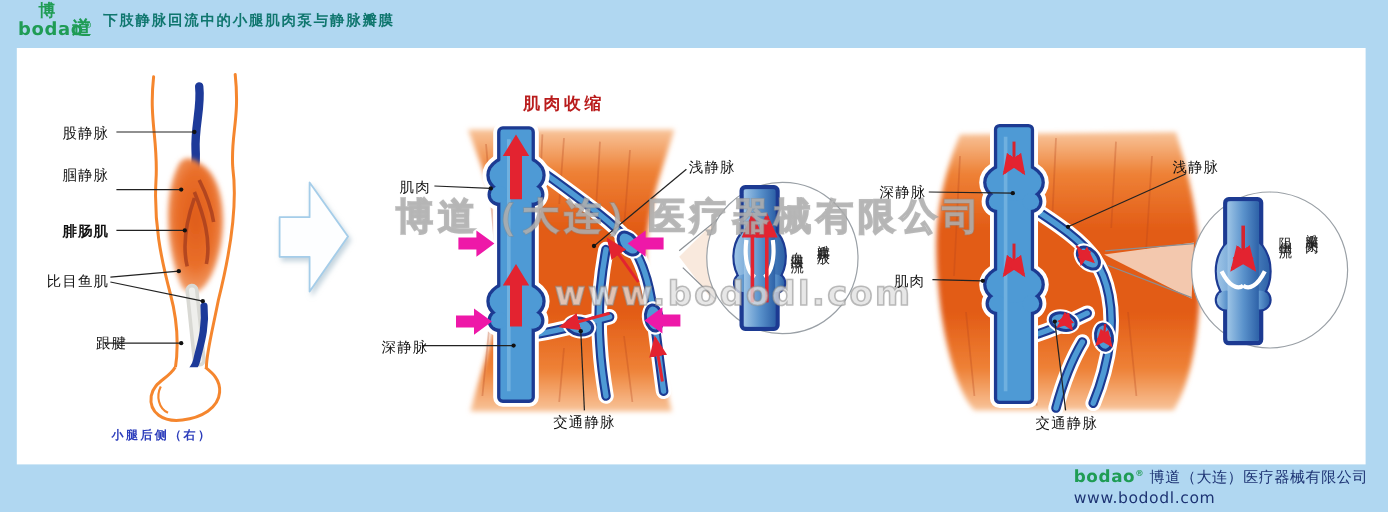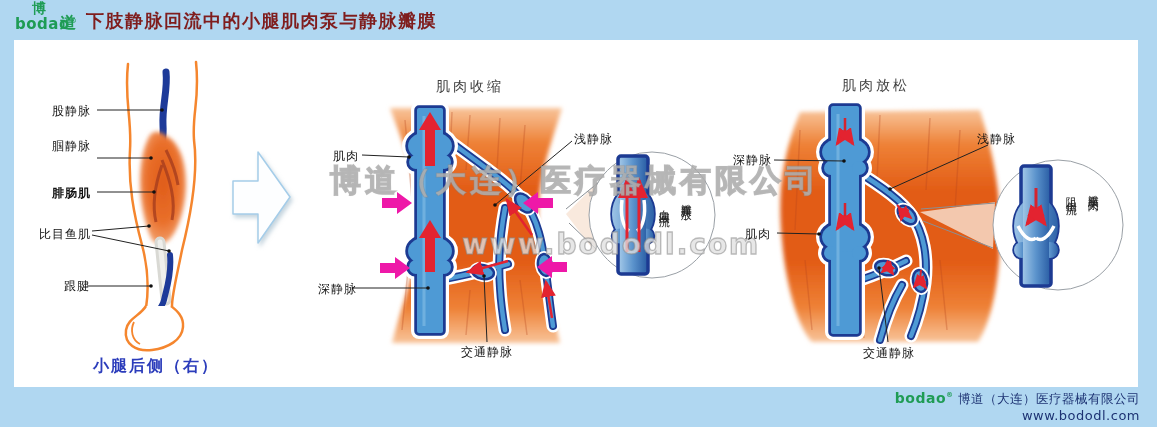--- a/index.html
+++ b/index.html
@@ -6,43 +6,43 @@
   #canvas {
     position:relative; width:1157px; height:427px;
     background:#b0d7f1; overflow:hidden;
     font-family:"DejaVu Sans", sans-serif;
   }
   #white-area { position:absolute; left:14px; top:40px; width:1124px; height:347px; background:#ffffff; z-index:0; }
   #art { position:absolute; left:0; top:0; z-index:1; }
 
   .txt { position:absolute; white-space:nowrap; z-index:3; pointer-events:none; }
 
-  .hdr-title { left:86px; top:9px; font-size:18px; font-weight:bold; color:#7f1d1d; letter-spacing:1.5px; }
+  .hdr-title { left:86px; top:9px; font-size:12px; font-weight:bold; color:#0f766e; letter-spacing:1.5px; }
 
   .logo-cn-top { left:32px; top:0px;  font-size:14px; font-weight:bold; color:#1f9c55; }
   .logo-latin  { left:15px; top:15px; font-size:15px; font-weight:bold; color:#1f9c55; letter-spacing:0.5px; }
   .logo-latin sup { font-size:7px; }
   .logo-cn-right { left:60px; top:13px; font-size:16px; font-weight:bold; color:#1f9c55; }
 
   .label { font-size:12px; color:#111; letter-spacing:1px;text-align:right; }
-  .panel-title { width:200px; text-align:center; font-size:14px; font-weight:normal; color:#404040; letter-spacing:3px; }
-  .caption { font-size:16px; font-weight:bold; color:#2b3cbb; letter-spacing:2px;text-align:right; }
+  .panel-title { width:200px; text-align:center; font-size:14px; font-weight:bold; color:#b91c1c; letter-spacing:3px; }
+  .caption { font-size:10px; font-weight:bold; color:#2b3cbb; letter-spacing:2px;text-align:right; }
 
   .vlabel { writing-mode:vertical-rl; text-orientation:upright; font-size:11px; color:#222; letter-spacing:2px; line-height:1.2; }
 
   .wm {
     position:absolute; z-index:2; pointer-events:none; white-space:nowrap;
     font-weight:bold; color:rgba(255,255,255,0.55);
     -webkit-text-stroke:1.3px rgba(140,140,140,0.55);
     text-shadow:0 0 1px rgba(150,150,150,0.5);
   }
   #wm1 { left:330px; top:160px; font-size:31px; letter-spacing:4px; }
   #wm2 { left:462px; top:228px; font-size:28px; letter-spacing:2px; }
 
-  .footer { position:absolute; right:17px; top:390px; z-index:3; text-align:right; line-height:1.25; }
+  .footer { position:absolute; right:17px; top:390px; z-index:3; line-height:1.25; }
   .footer .l1 { font-size:12.5px; color:#1d3373; letter-spacing:0.5px; }
   .footer .bodao { font-size:14px; font-weight:bold; color:#1f9c55; letter-spacing:0.5px; }
   .footer .bodao sup { font-size:7px; }
   .footer .l2 { font-size:13px; color:#1d3373; letter-spacing:0.5px; }
 </style>
 </head>
 <body>
 
 <div id="canvas">
 
@@ -392,32 +392,31 @@
 
   <span class="txt logo-cn-top">博</span>
   <span class="txt logo-latin"><span>bodao</span><sup>®</sup></span>
   <span class="txt logo-cn-right">道</span>
   <h1 class="txt hdr-title" style="margin:0;">下肢静脉回流中的小腿肌肉泵与静脉瓣膜</h1>
 
   <span class="txt label" style="left:52px; top:103px;">股静脉</span>
   <span class="txt label" style="left:52px; top:138px;">腘静脉</span>
   <span class="txt label" style="left:52px; top:185px;font-weight:bold;">腓肠肌</span>
   <span class="txt label" style="left:39px; top:226px;">比目鱼肌</span>
-  <span class="txt label" style="left:64px; top:278px;">跟腱</span>
+  <span class="txt label" style="left:80px; top:278px;">跟腱</span>
   <span class="txt caption" style="left:93px; top:356px;">小腿后侧（右）</span>
 
   <span class="txt panel-title" style="left:370px; top:78px;">肌肉收缩</span>
   <span class="txt label" style="left:333px; top:148px;">肌肉</span>
   <span class="txt label" style="left:318px; top:281px;">深静脉</span>
   <span class="txt label" style="left:461px; top:344px;">交通静脉</span>
   <span class="txt label" style="left:574px; top:131px;">浅静脉</span>
   <span class="txt vlabel" style="left:679px; top:195px;">瓣膜开放</span>
   <span class="txt vlabel" style="left:657px; top:201px;">血液回流</span>
 
-  <span class="txt panel-title" style="left:776px; top:77px;">肌肉放松</span>
   <span class="txt label" style="left:733px; top:152px;">深静脉</span>
   <span class="txt label" style="left:745px; top:226px;">肌肉</span>
   <span class="txt label" style="left:977px; top:131px;">浅静脉</span>
   <span class="txt label" style="left:863px; top:345px;">交通静脉</span>
   <span class="txt vlabel" style="left:1086px; top:186px;">瓣膜关闭</span>
   <span class="txt vlabel" style="left:1064px; top:189px;">阻止倒流</span>
 
   <div class="footer">
     <div class="l1">
       <span class="bodao"><span>bodao</span><sup>®</sup></span>

